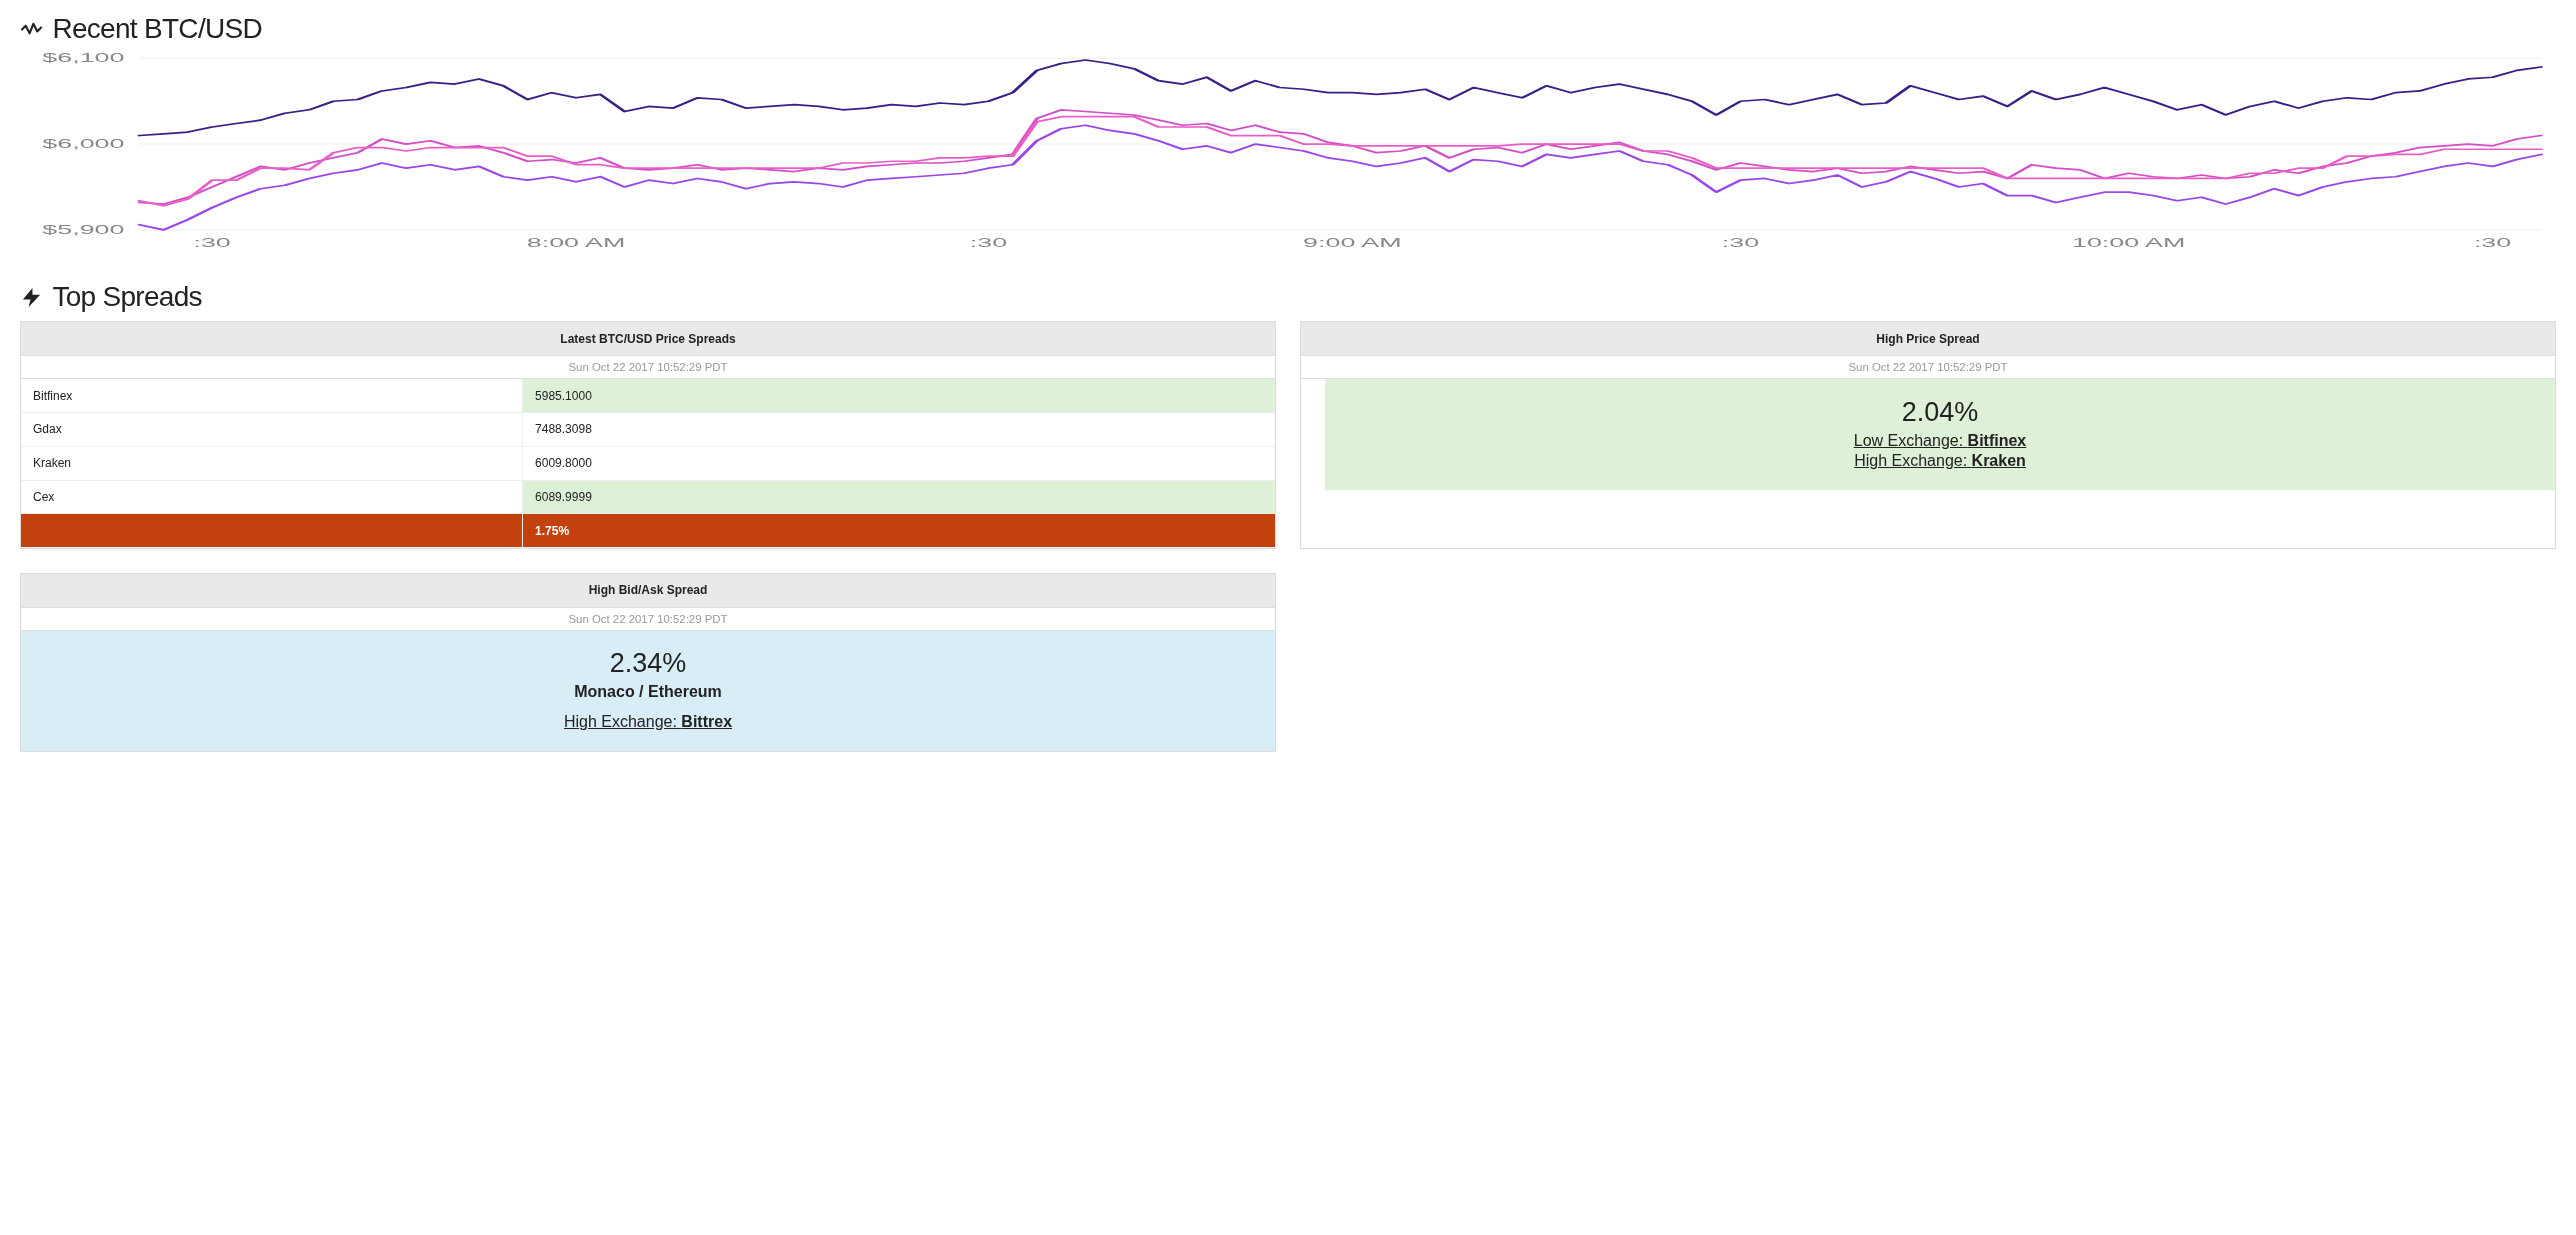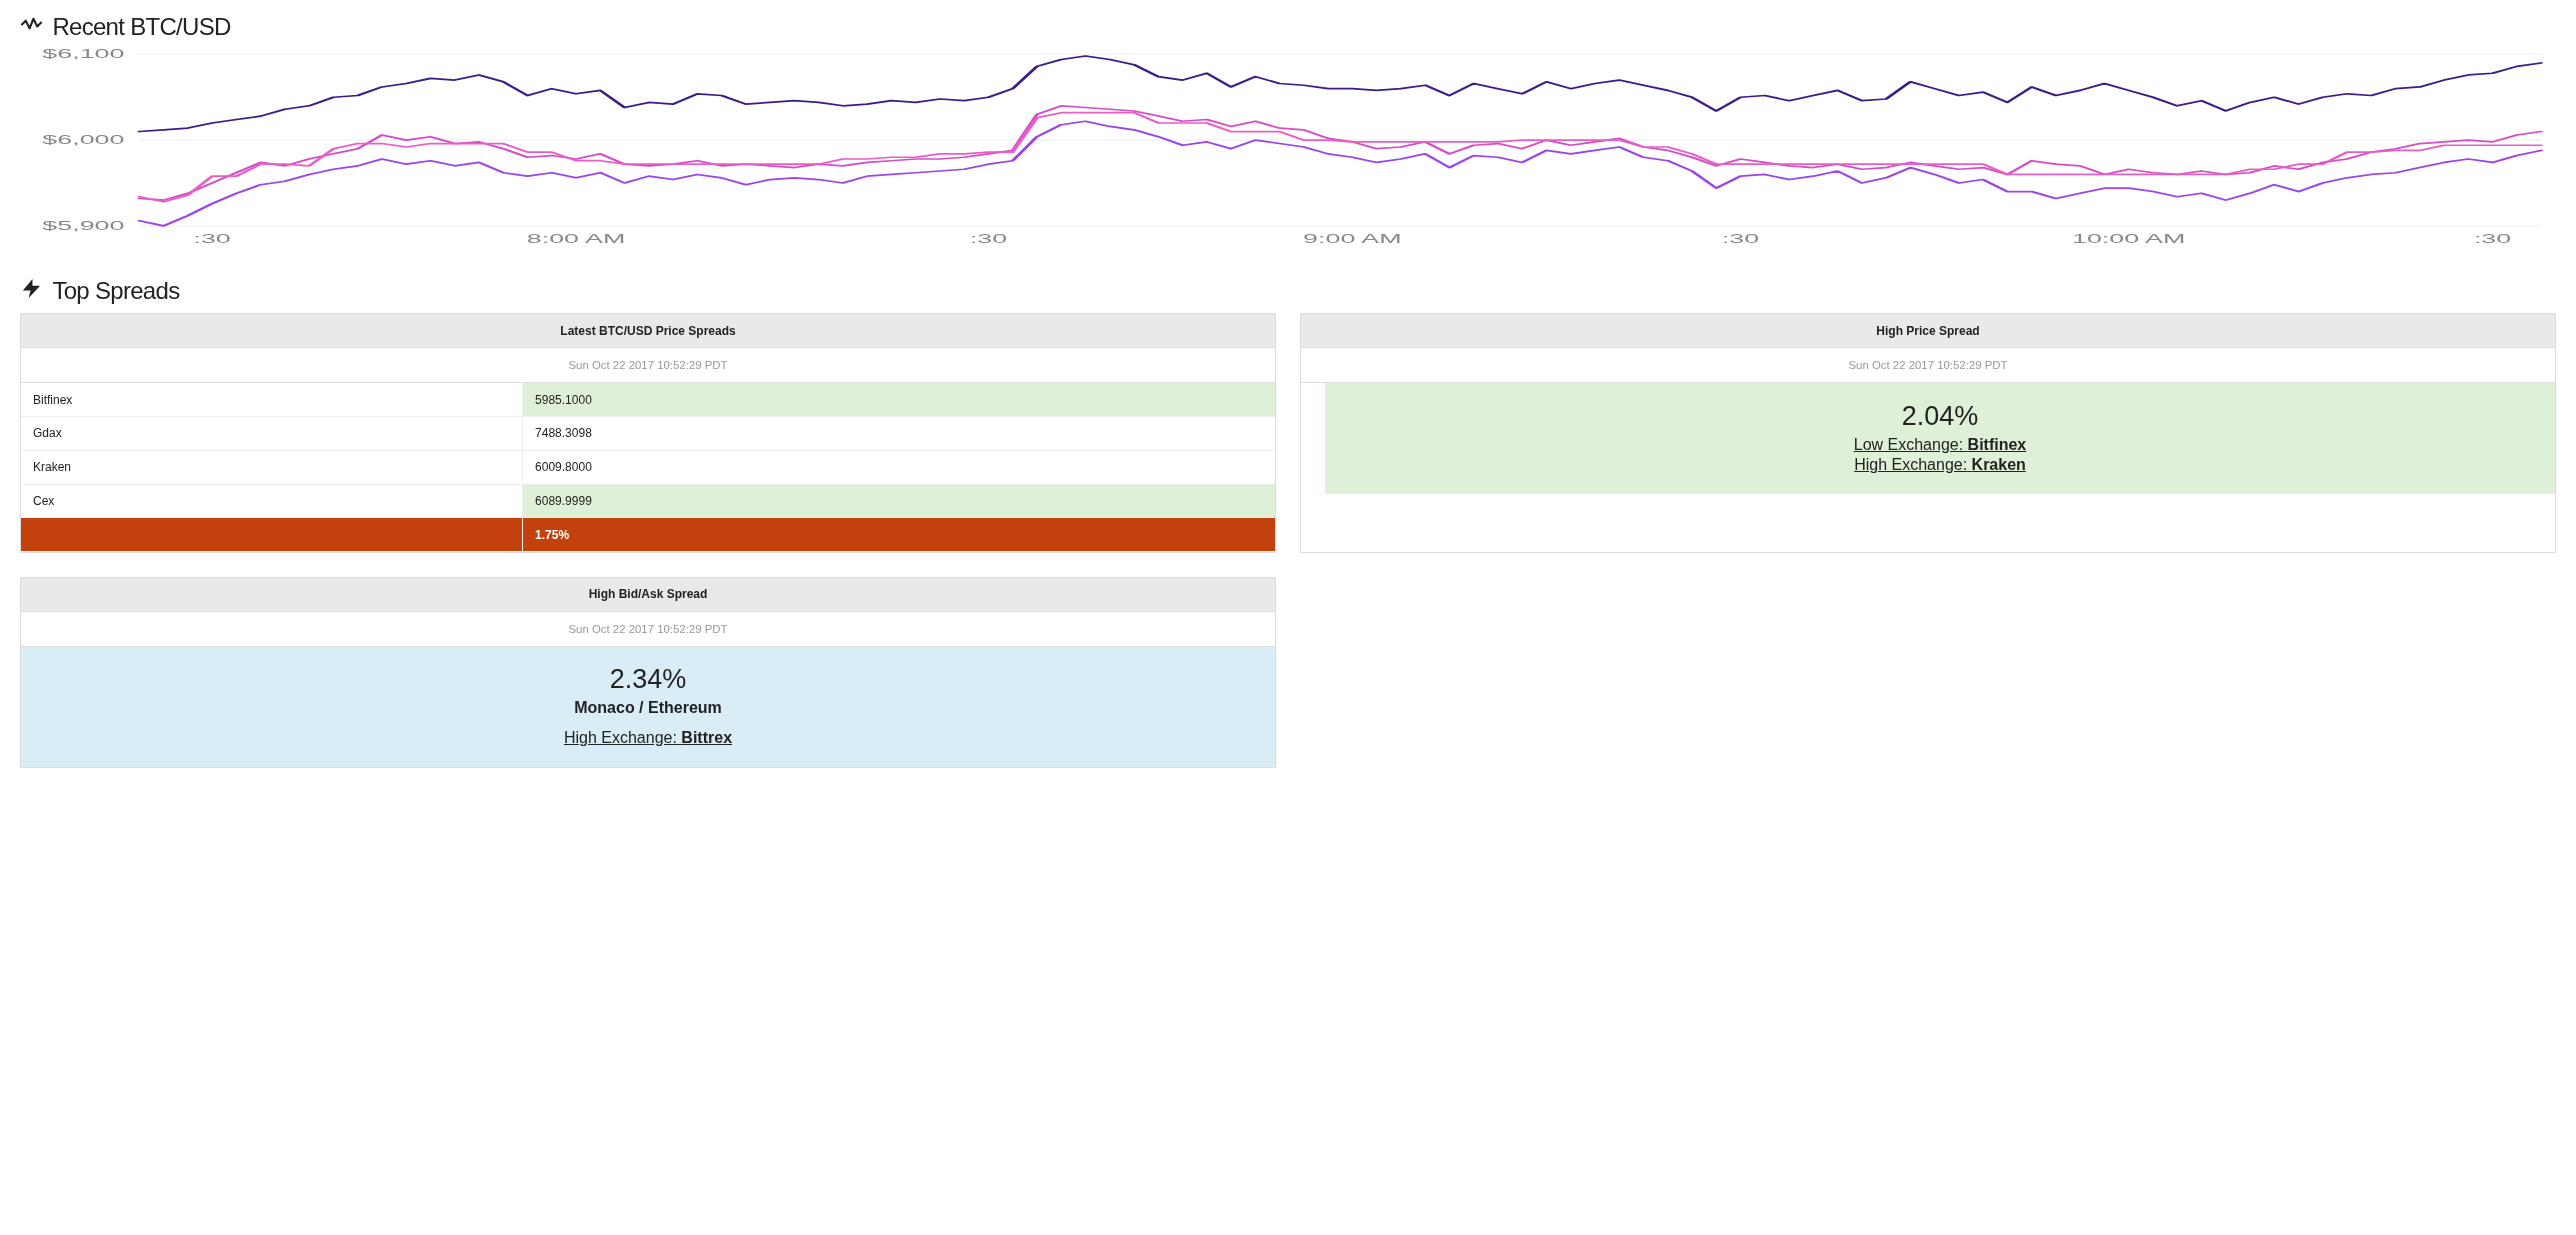--- a/index.html
+++ b/index.html
@@ -1,27 +1,27 @@
 <!DOCTYPE html>
 <html style="font-size:10.7px"><head>
 <meta charset="utf-8">
 <style>
 * { box-sizing: border-box; margin: 0; padding: 0; }
 body { font-family: "Helvetica Neue", Arial, sans-serif; background: #fff; padding: 13.4px 20px; color: #222; }
-h2 { font-weight: 300; font-size: 24px; letter-spacing: -0.7px; margin-bottom: 8px; display: flex; gap: 9.4px; }
+h2 { font-weight: 300; font-size: 28px; letter-spacing: -0.7px; margin-bottom: 8px; display: flex; align-items: center; gap: 9.4px; }
 h2 svg { width: 23px; height: 23px; }
 .chart-wrap { position: relative; height: 201px; margin-bottom: 27px; }
 .chart-wrap svg { width: 100%; height: 100%; }
 .gridline { stroke: #eee; stroke-width: 1.5; }
 .series { fill: none; stroke-width: 2.5; stroke-linejoin: round; stroke-linecap: round; }
 
 .spreads-grid { display: grid; grid-template-columns: 1fr 1fr; gap: 24px; }
 .panel { border: 1.3px solid #ddd; background: #fff; }
 .panel-header { background: #e9e9e9; text-align: center; font-weight: 700; font-size: 12px; padding: 9.4px 0; border-bottom: 0.7px solid #ddd; }
-.panel-ts { text-align: center; color: #999; font-size: 11.4px; padding: 11px 0; border-bottom: 0.7px solid #ddd; }
+.panel-ts { text-align: center; color: #999; font-size: 11.4px; padding: 5px 0; border-bottom: 0.7px solid #ddd; }
 
 .price-table { width: 100%; border-collapse: collapse; }
 .price-table td { padding: 9.4px 12px; font-size: 12px; border-bottom: 0.7px solid #eee; }
 .price-table td:first-child { width: 40%; }
 .price-table td:last-child { width: 60%; border-left: 0.7px solid #eee; }
 .hl-green { background: #dff0d8; }
 .summary-row td { background: #c2410c; color: #fff; font-weight: 700; }
 
 .big-card { padding: 17.4px 6.7px 20px; text-align: center; }
 .big-card.green { background: #dff0d8; margin-left: 24px; }

